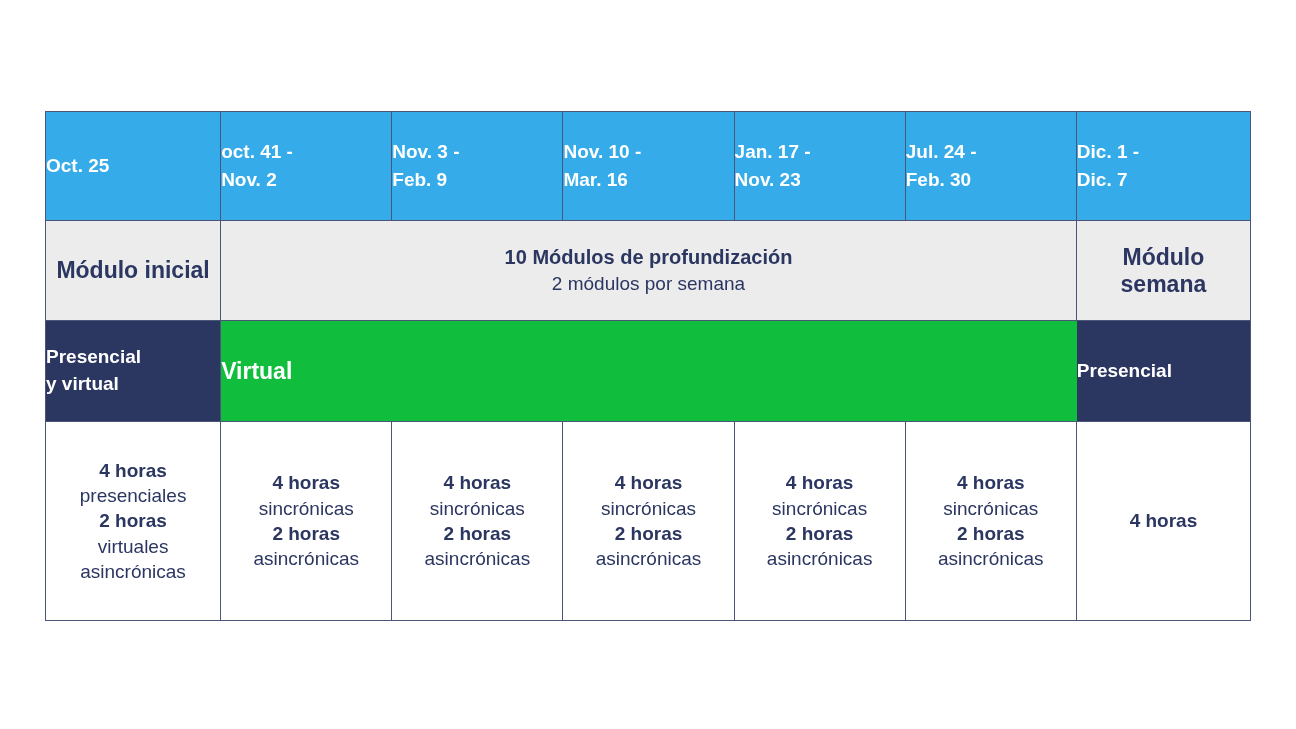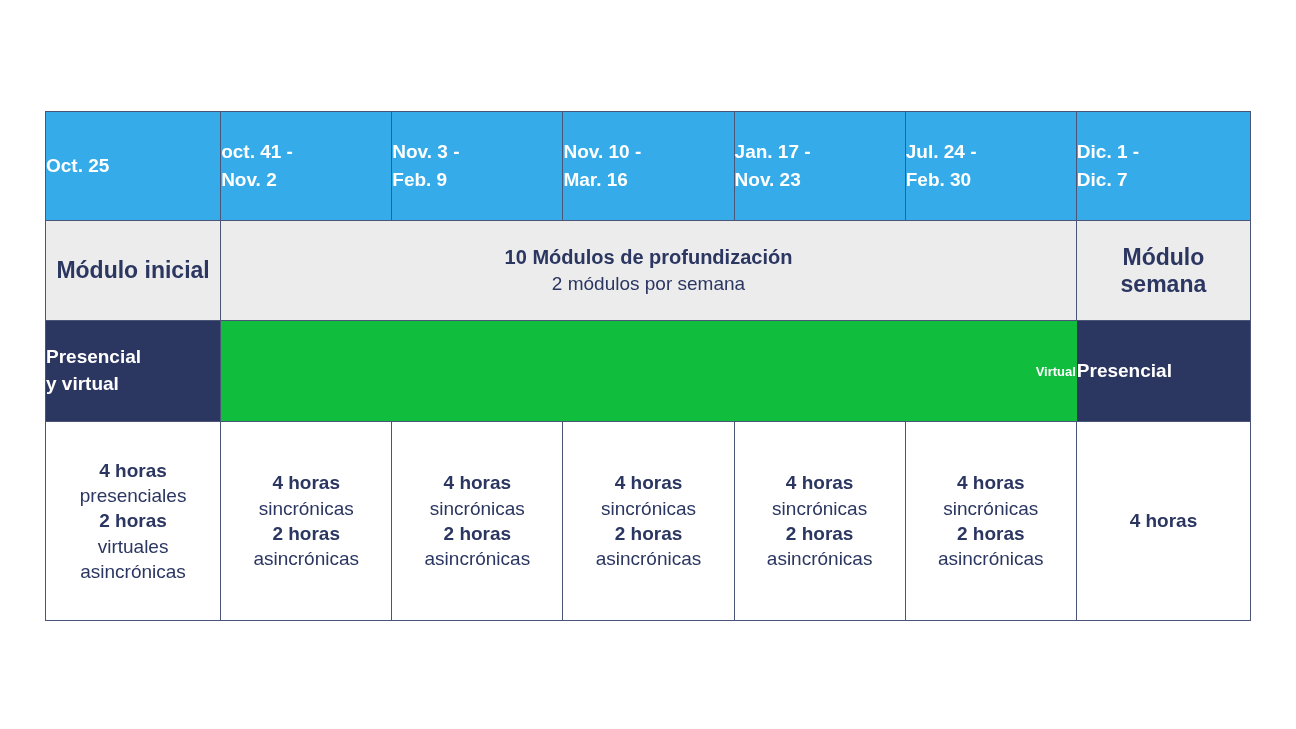--- a/index.html
+++ b/index.html
@@ -85,23 +85,23 @@
     font-size: 19px;
     font-weight: bold;
     line-height: 1.42;
     padding-left: 14px;
     text-align: left;
   }
   .mod-navy .dline { display: block; }
   .mod-green {
     background: #10bd3c;
     color: #ffffff;
-    font-size: 13px;
-    font-weight: bold;
-    text-align: right;
+    font-size: 23px;
+    font-weight: bold;
+    text-align: left;
     border-left-color: #10bd3c !important;
     border-right-color: #10bd3c !important;
   }
 
   
   .hours-row td {
     background: #ffffff;
     height: 198px;
     color: #2b3661;
     text-align: center;

